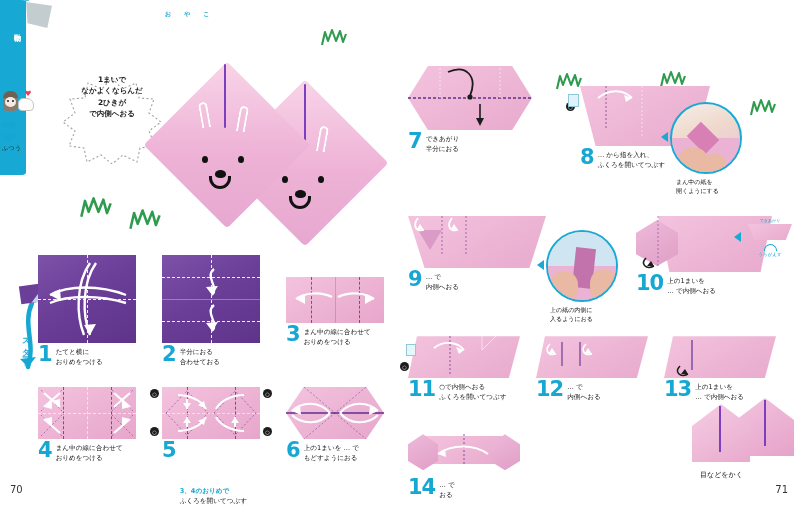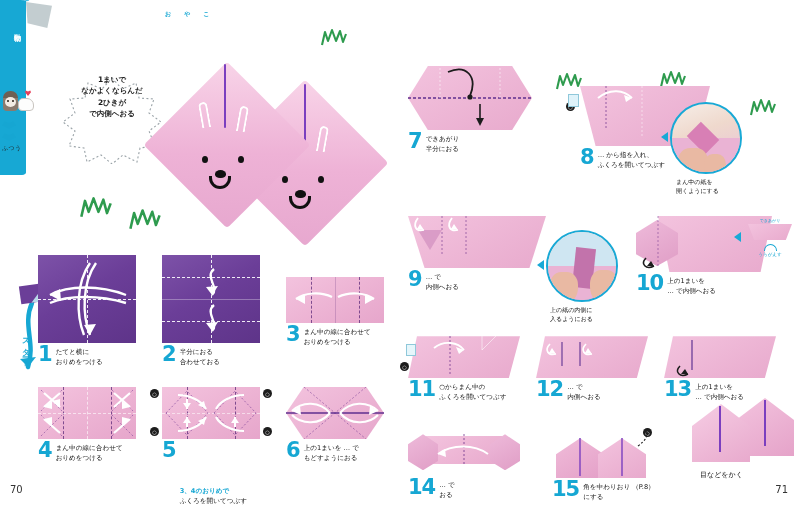--- a/index.html
+++ b/index.html
@@ -609,21 +609,21 @@
             <path d="M42 0 L42 38" stroke="rgba(110,50,140,.75)" stroke-width="1" stroke-dasharray="2 2"></path>
             <path d="M74 0 L74 14 L88 0" stroke="rgba(255,255,255,.55)" stroke-width="1" fill="none"></path>
             <path d="M26 12 C36 4, 50 6, 56 14" fill="none" stroke="#fff" stroke-width="1.9"></path>
             <path d="M56 14 L48 11 L51 18 Z" fill="#fff"></path>
           </svg>
           <div style="position:absolute;left:-2px;top:8px;width:10px;height:12px;background:#e6f6fb;border:1px solid #8fc8da;"></div>
         </div>
         <div class="cap">
           <div class="num">11</div>
           <div class="cap-lines">
-            <div>○からまん中の</div>
+            <div>○で内側へおる</div>
             <div>ふくろを開いてつぶす</div>
           </div>
         </div>
       </div>
 
       <div class="step" style="width:112px;">
         <div style="position:relative;width:112px;height:42px;">
           <div style="position:absolute;inset:0;background:linear-gradient(150deg,#f3c3de,#e8aacd);
                clip-path:polygon(8% 0,100% 0,90% 100%,0 100%);"></div>
           <svg style="position:absolute;inset:0" viewBox="0 0 112 42">
@@ -656,21 +656,21 @@
         <div class="cap">
           <div class="num">13</div>
           <div class="cap-lines">
             <div>上の1まいを</div>
             <div>… で内側へおる</div>
           </div>
         </div>
       </div>
     </div>
 
-    <div class="row" style="gap:32px; margin-top:30px;">
+    <div class="row" style="gap:16px; margin-top:30px;">
 
       <div class="step" style="width:112px;">
         <div style="position:relative;width:112px;height:44px;">
           <div style="position:absolute;left:18px;top:4px;width:76px;height:28px;background:linear-gradient(150deg,#f3c3de,#e8aacd);"></div>
           <div style="position:absolute;left:0;top:2px;width:30px;height:36px;background:linear-gradient(150deg,#eebada,#e09ec6);
                clip-path:polygon(50% 0,100% 28%,100% 74%,50% 100%,0 74%,0 28%);"></div>
           <div style="position:absolute;left:82px;top:2px;width:30px;height:36px;background:linear-gradient(150deg,#eebada,#e09ec6);
                clip-path:polygon(50% 0,100% 28%,100% 74%,50% 100%,0 74%,0 28%);"></div>
           <svg style="position:absolute;inset:0" viewBox="0 0 112 44">
             <path d="M56 2 L56 34" stroke="rgba(110,50,140,.8)" stroke-width="1" stroke-dasharray="2 2"></path>
@@ -680,40 +680,20 @@
         </div>
         <div class="cap">
           <div class="num">14</div>
           <div class="cap-lines">
             <div>… で</div>
             <div>おる</div>
           </div>
         </div>
       </div>
 
-      <div class="step" style="width:112px;">
-        <div class="badge" style="right:12px;top:-4px;">○</div>
-        <div style="position:relative;width:112px;height:46px;">
-          <div style="position:absolute;left:4px;top:6px;width:48px;height:40px;background:linear-gradient(150deg,#f0bcd9,#e4a0c8);
-               clip-path:polygon(50% 0,100% 40%,100% 100%,0 100%,0 40%);"></div>
-          <div style="position:absolute;left:46px;top:6px;width:48px;height:40px;background:linear-gradient(150deg,#f3c3de,#e8aacd);
-               clip-path:polygon(50% 0,100% 40%,100% 100%,0 100%,0 40%);"></div>
-          <svg style="position:absolute;inset:0" viewBox="0 0 112 46">
-            <path d="M28 6 L28 44 M70 6 L70 44" stroke="#7b3fbf" stroke-width="1.4"></path>
-            <path d="M86 14 C94 8, 96 4, 94 0" fill="none" stroke="#1c1c1c" stroke-width="1.2" stroke-dasharray="2 2"></path>
-          </svg>
-        </div>
-        <div class="cap">
-          <div class="num">15</div>
-          <div class="cap-lines">
-            <div>角を中わりおり （P.8）</div>
-            <div>にする</div>
-          </div>
-        </div>
-      </div>
     </div>
   </div>
 
   <div style="position:absolute;left:692px;top:398px;width:102px;height:72px;">
     <div style="position:absolute;left:44px;top:0;width:58px;height:58px;background:linear-gradient(150deg,#f3c3de,#e5a3c9);
          clip-path:polygon(50% 0,100% 38%,100% 100%,0 100%,0 38%);"></div>
     <div style="position:absolute;left:0;top:6px;width:58px;height:58px;background:linear-gradient(150deg,#f6cde4,#e8aacd);
          clip-path:polygon(50% 0,100% 38%,100% 100%,0 100%,0 38%);"></div>
     <div style="position:absolute;left:27px;top:8px;width:2.4px;height:46px;background:#7b3fbf;"></div>
     <div style="position:absolute;left:72px;top:2px;width:2.4px;height:46px;background:#7b3fbf;"></div>

